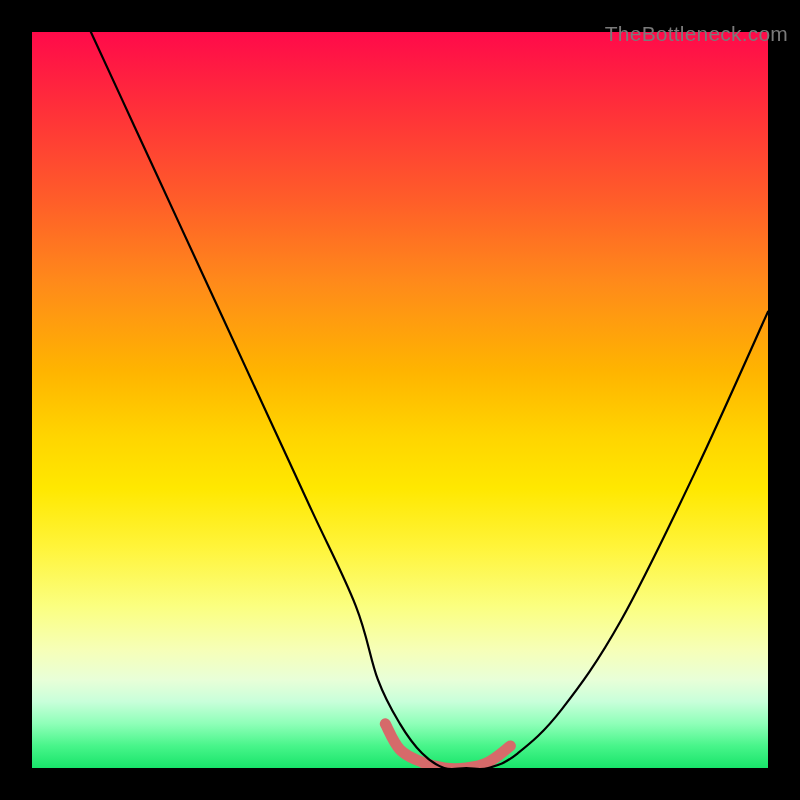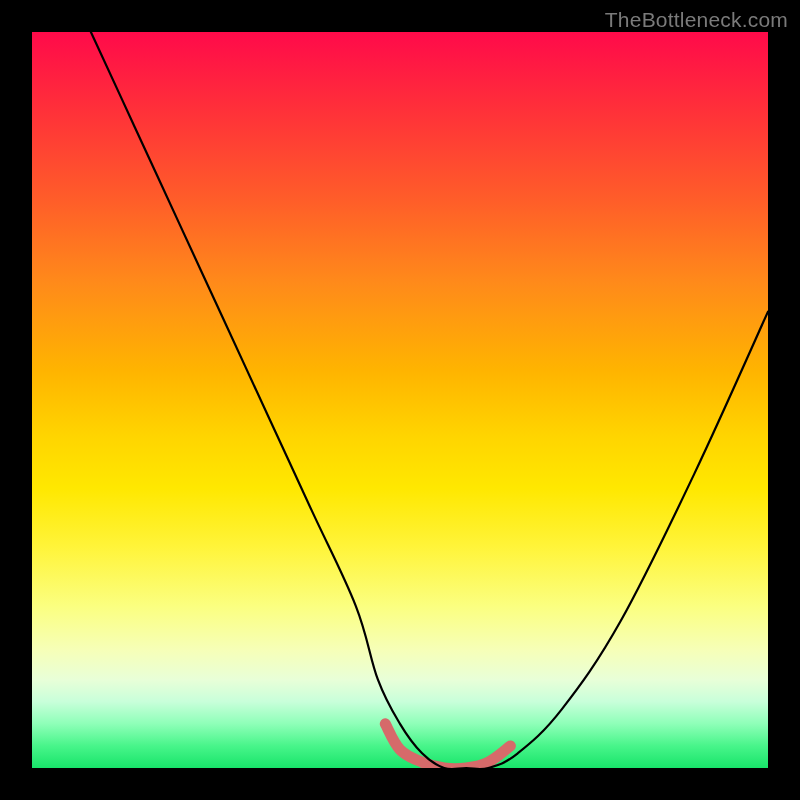--- a/index.html
+++ b/index.html
@@ -36,21 +36,21 @@
       #f6ffb8 84%,
       #e8ffd8 88%,
       #c8ffda 91%,
       #8effb8 94%,
       #48f58a 97%,
       #18e46a 100%
     );
   }
   .watermark {
     position: absolute;
-    top: 8px;
+    top: 22px;
     right: 12px;
     color: #7a7a7a;
     font-size: 21px;
     letter-spacing: 0.2px;
     user-select: none;
   }
   svg.curve {
     position: absolute;
     left: 0;
     top: 0;

